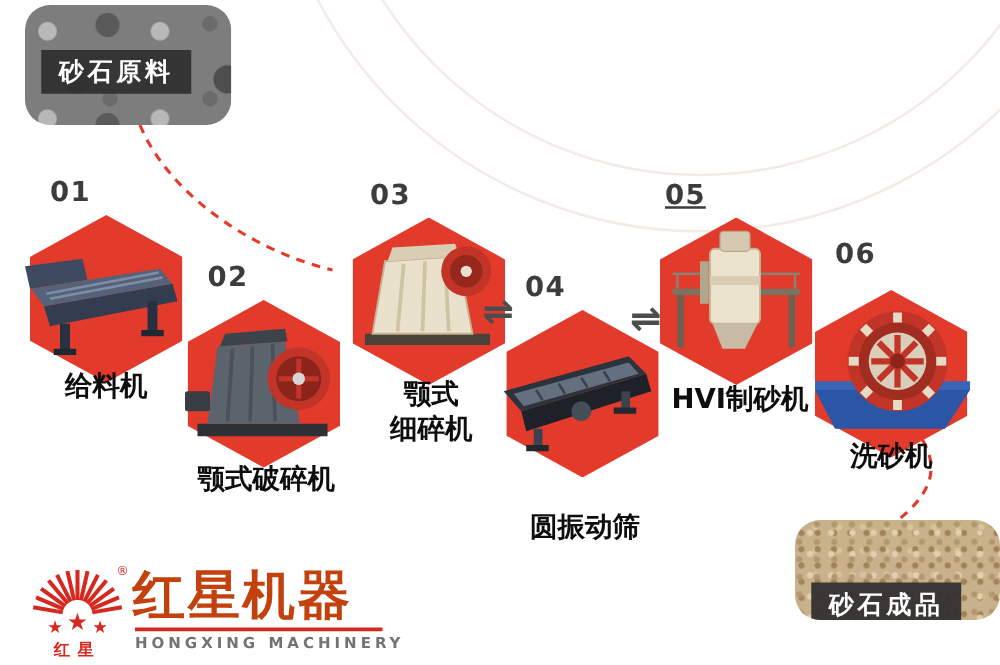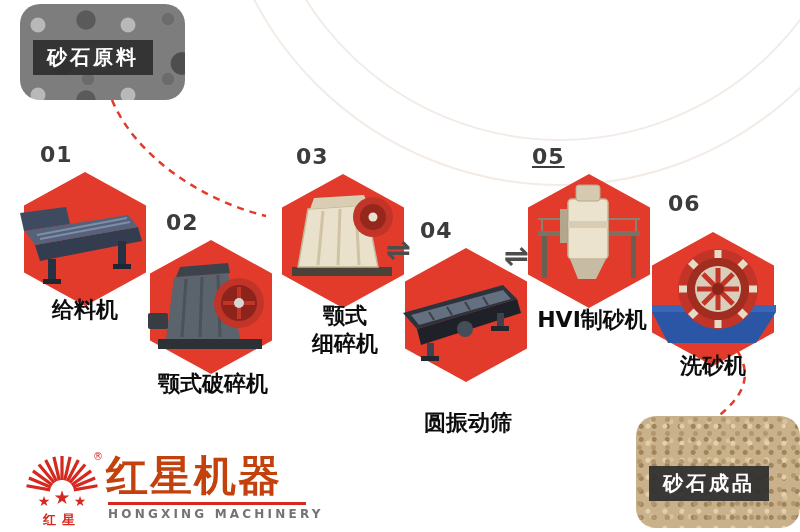--- a/index.html
+++ b/index.html
@@ -49,21 +49,21 @@
   .photo{position:absolute;z-index:5;overflow:hidden;border-radius:20px;}
   .photo-raw{left:20px;top:4px;width:165px;height:96px;background-color:#7d7d7d;
     background-image:
       radial-gradient(circle at 20% 30%, #b8b8b8 0 8%, transparent 9%),
       radial-gradient(circle at 60% 20%, #5a5a5a 0 10%, transparent 11%),
       radial-gradient(circle at 80% 60%, #a5a5a5 0 9%, transparent 10%),
       radial-gradient(circle at 35% 70%, #4e4e4e 0 11%, transparent 12%),
       radial-gradient(circle at 55% 55%, #909090 0 14%, transparent 15%),
       radial-gradient(circle at 85% 25%, #6b6b6b 0 7%, transparent 8%);
     background-size:90px 70px,110px 80px,100px 90px,120px 85px,140px 100px,80px 60px;}
-  .photo-sand{left:636px;top:416px;width:164px;height:112px;background-color:#c9b18c;
+  .photo-sand{left:636px;top:416px;width:164px;height:80px;background-color:#c9b18c;
     background-image:
       radial-gradient(circle at 25% 25%, #b3966d 0 2px, transparent 3px),
       radial-gradient(circle at 70% 60%, #e3d0ab 0 2px, transparent 3px),
       radial-gradient(circle at 40% 80%, #a08459 0 2px, transparent 3px),
       radial-gradient(circle at 85% 30%, #d8c39b 0 2px, transparent 3px);
     background-size:14px 14px,17px 17px,13px 13px,19px 19px;}
   .photo-caption{position:absolute;background:rgba(48,48,48,0.94);color:#ffffff;font-size:20px;
                  font-weight:700;padding:4px 14px;letter-spacing:3px;white-space:nowrap;}
   .cap-raw{left:13px;top:36px;}
   .cap-sand{left:13px;top:50px;}

